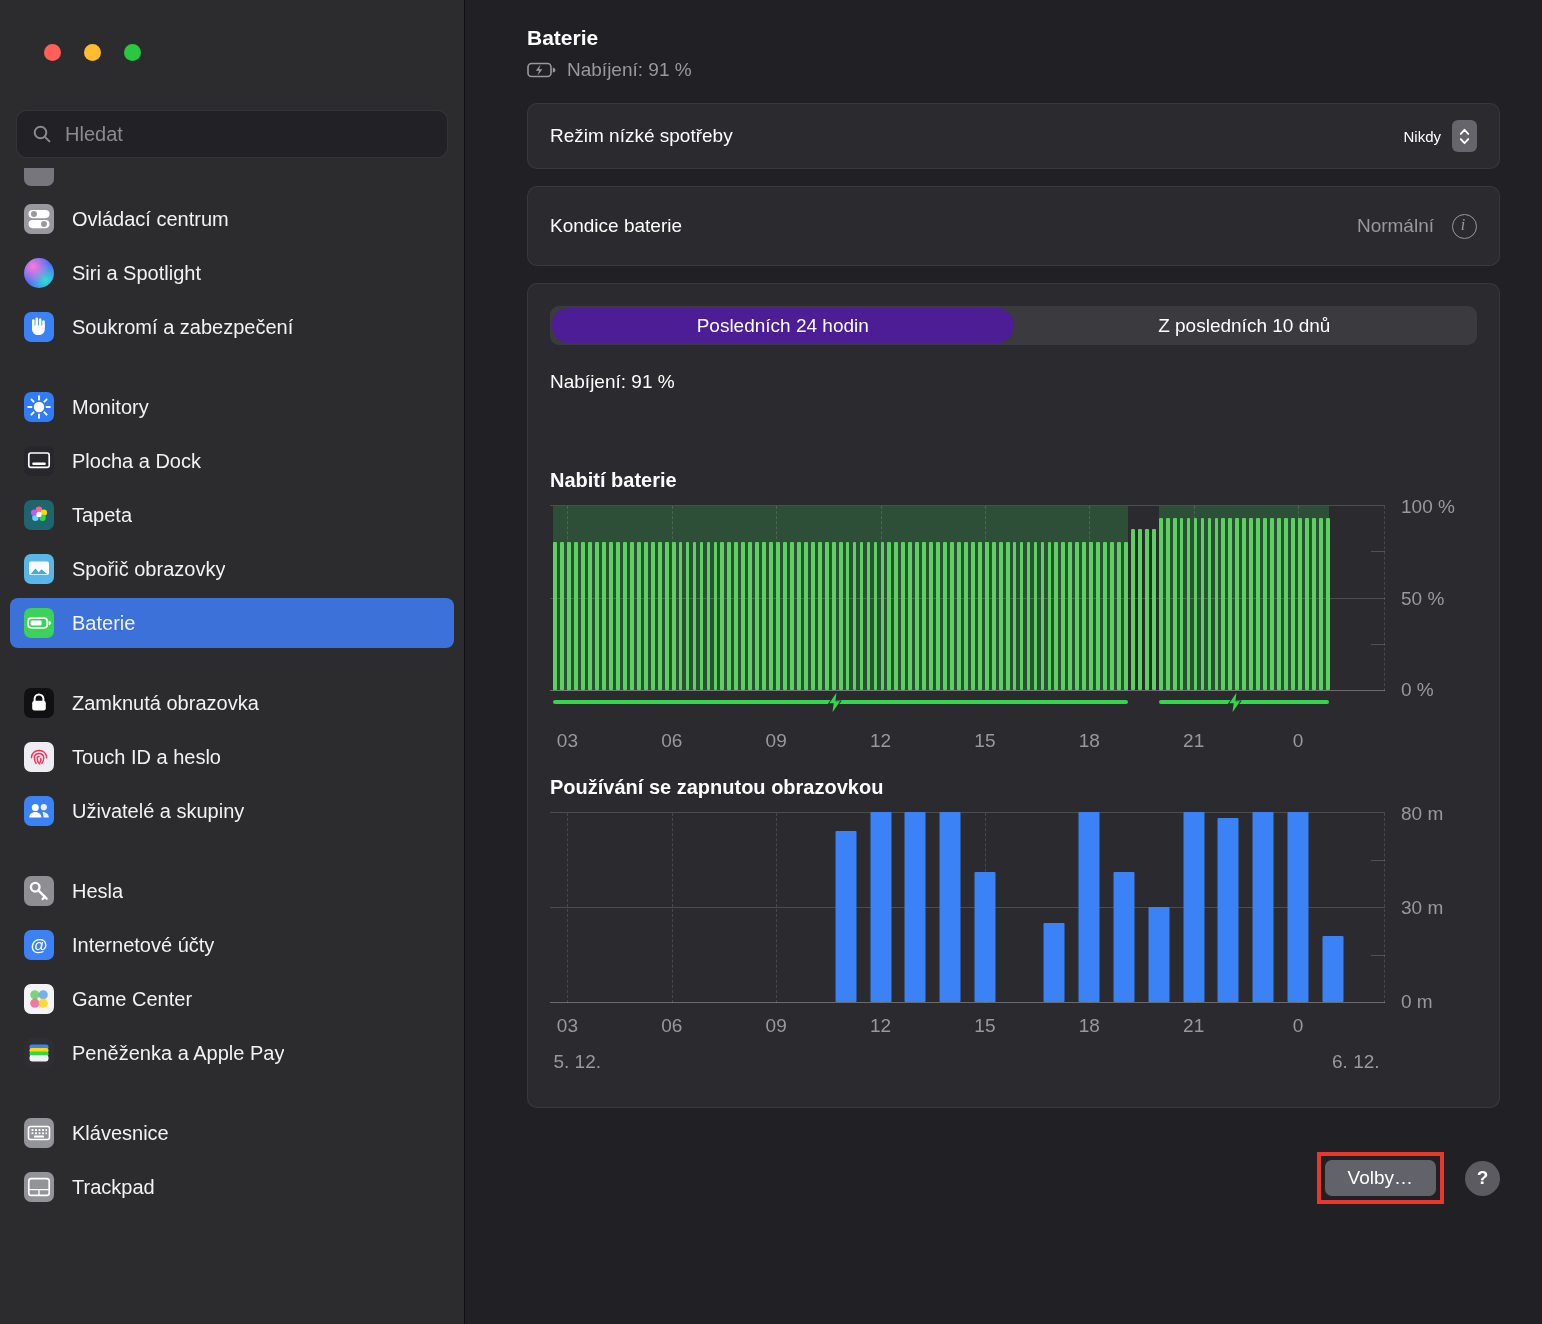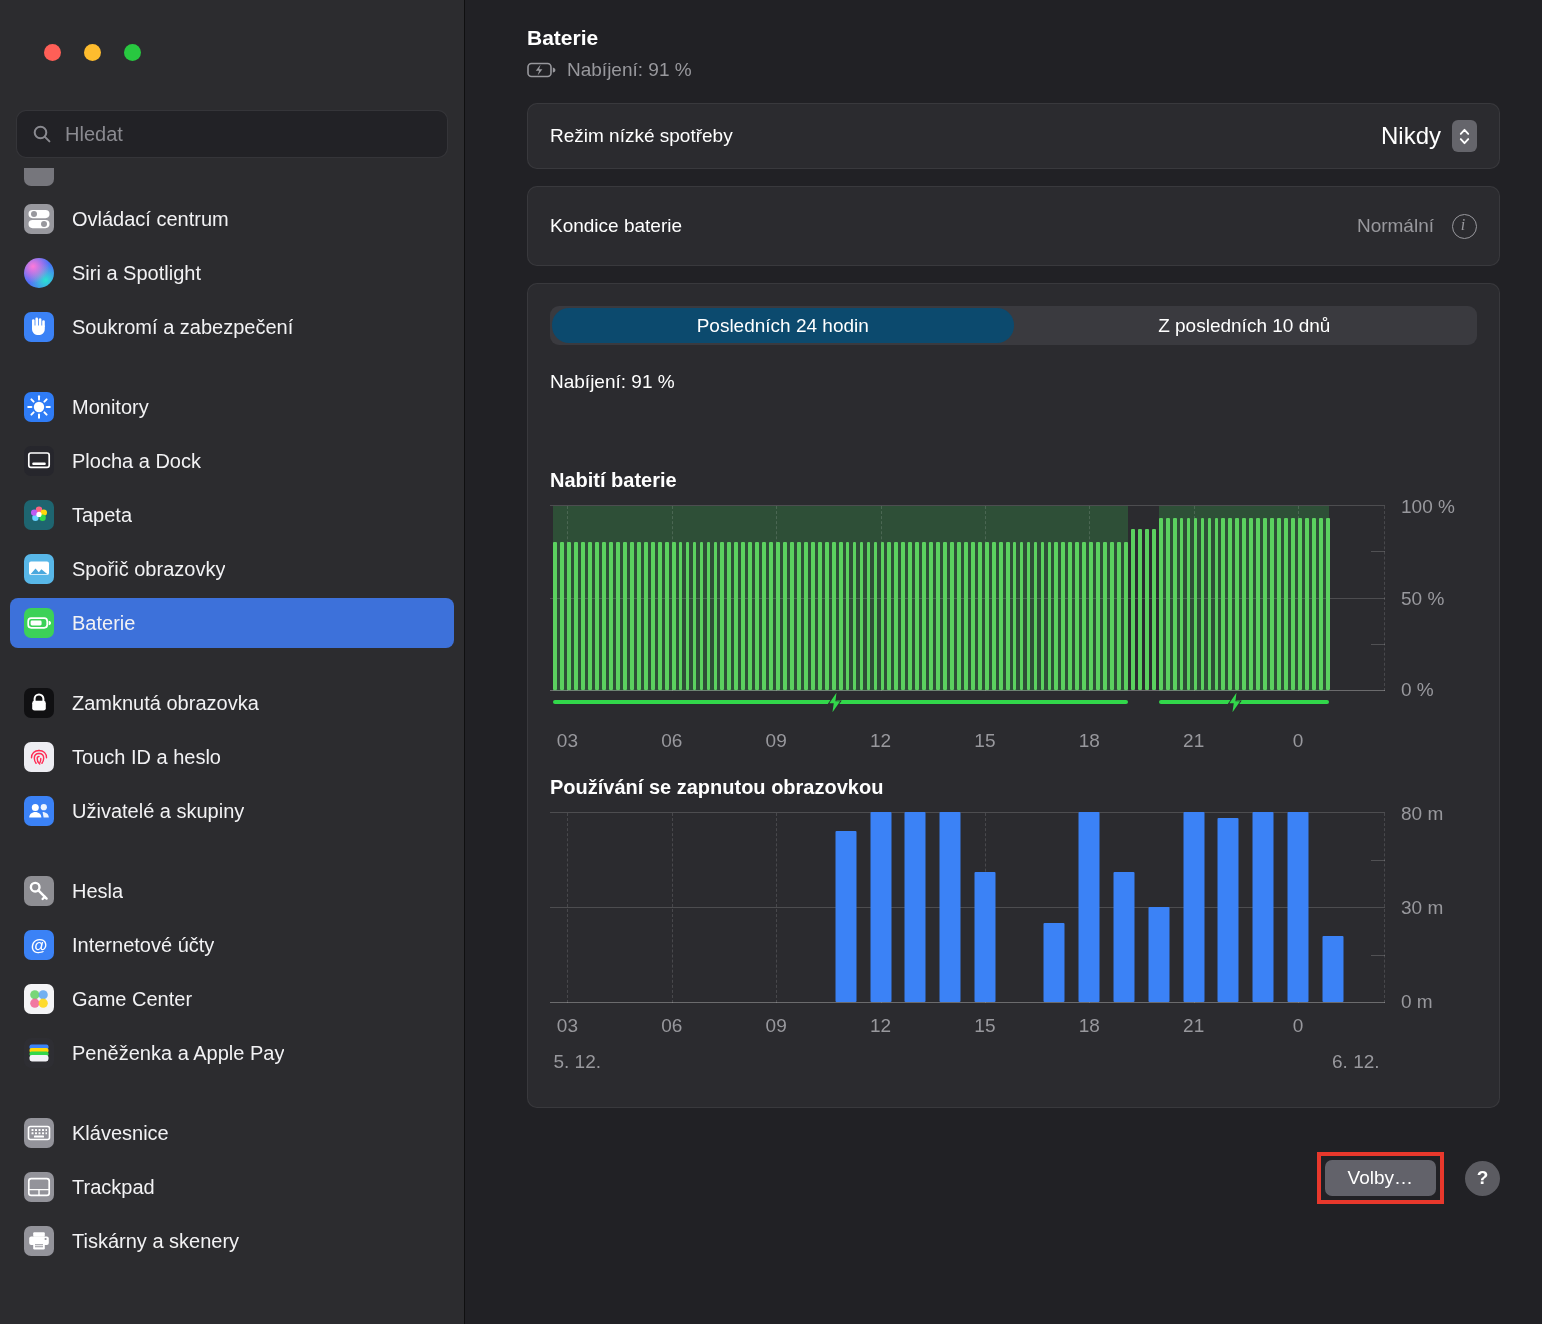--- a/index.html
+++ b/index.html
@@ -55,38 +55,38 @@
   .subtitle { display:flex; align-items:center; gap:10px; color:#98989d; font-size:19px; margin-top:9px; }
 
   .card {
     background:#2b2b2f; border:1px solid rgba(255,255,255,.07);
     border-radius:10px;
   }
   .card.row1 { margin-top:22px; height:66px; display:flex; align-items:center; justify-content:space-between; padding:0 22px; font-size:19px; }
   .card.row2 { margin-top:17px; height:80px; display:flex; align-items:center; justify-content:space-between; padding:0 22px; font-size:19px; }
   .right-group { display:flex; align-items:center; gap:18px; }
   .muted { color:#98989d; }
-  .popup { display:flex; align-items:center; gap:11px; font-size:24px; cursor:default; }
+  .popup { display:flex; align-items:center; gap:11px; font-size:15px; cursor:default; }
   .stepper { width:25px; height:32px; background:#65656b; border-radius:6px; display:grid; place-items:center; }
   .info-btn {
     width:25px; height:25px; border-radius:50%; background:none;
     border:1.7px solid #98989d; color:#98989d;
     font-family:"Liberation Serif", serif; font-style:italic; font-size:16px;
     display:grid; place-items:center; padding:0 3px 2px 0;
   }
 
   .charts-card { margin-top:17px; padding:22px 22px 26px; }
   .segmented { display:flex; background:#3a3a3f; border-radius:9px; padding:2px; height:39px; }
   .segment {
     flex:1; display:flex; align-items:center; justify-content:center;
     border:none; border-radius:7px; background:transparent;
     font-size:19px; font-weight:500; color:#fff;
     font-family:inherit;
   }
-  .segment.selected { background:#0c4a6e;border-radius:17px; }
+  .segment.selected { background:#4c1d95;border-radius:17px; }
   .caption { margin-top:26px; font-size:19px; }
 
   .chart-title { font-size:20px; font-weight:700; margin-bottom:14px; }
   #chart1 { margin-top:76px; }
   #chart2 { margin-top:16px; }
   .chart-grid { display:grid; grid-template-columns:1fr 92px; }
   .plot { position:relative; }
   #plot1 { height:185px; }
   #plot2 { height:190px; }
 
@@ -349,37 +349,20 @@
           </div>
           <div class="nav-item">
             <div class="nav-icon" style="background: rgb(147, 147, 154);">
               <svg viewBox="0 0 30 30">
                 <rect x="4.8" y="6.6" width="20.4" height="16.8" rx="2.4" fill="none" stroke="#fff" stroke-width="1.7"></rect>
                 <line x1="4.8" y1="17.6" x2="25.2" y2="17.6" stroke="#fff" stroke-width="1.4"></line>
                 <line x1="15" y1="17.6" x2="15" y2="23.4" stroke="#fff" stroke-width="1.4"></line>
               </svg>
             </div>
             <span class="nav-label">Trackpad</span>
-          </div>
-          <div class="nav-item">
-            <div class="nav-icon" style="background: rgb(147, 147, 154);">
-              <svg viewBox="0 0 30 30">
-                <g fill="#fff">
-                  <rect x="9.2" y="6.2" width="11.6" height="4.6" rx="1"></rect>
-                  <rect x="5.2" y="10.4" width="19.6" height="8.6" rx="2"></rect>
-                  <rect x="9.2" y="16.4" width="11.6" height="7" rx="1.2"></rect>
-                </g>
-                <circle cx="21.6" cy="13" r="1.1" fill="#93939a"></circle>
-                <g stroke="#93939a" stroke-width="1.1">
-                  <line x1="11" y1="18.8" x2="19" y2="18.8"></line>
-                  <line x1="11" y1="20.8" x2="19" y2="20.8"></line>
-                </g>
-              </svg>
-            </div>
-            <span class="nav-label">Tiskárny a skenery</span>
           </div>
         </div>
       </nav>
   </aside>
 
   <main class="main">
     <h1 class="page-title">Baterie</h1>
     <div class="subtitle">
       <span style="display:grid;place-items:center;">
         <svg viewBox="0 0 30 16" width="30" height="16">

